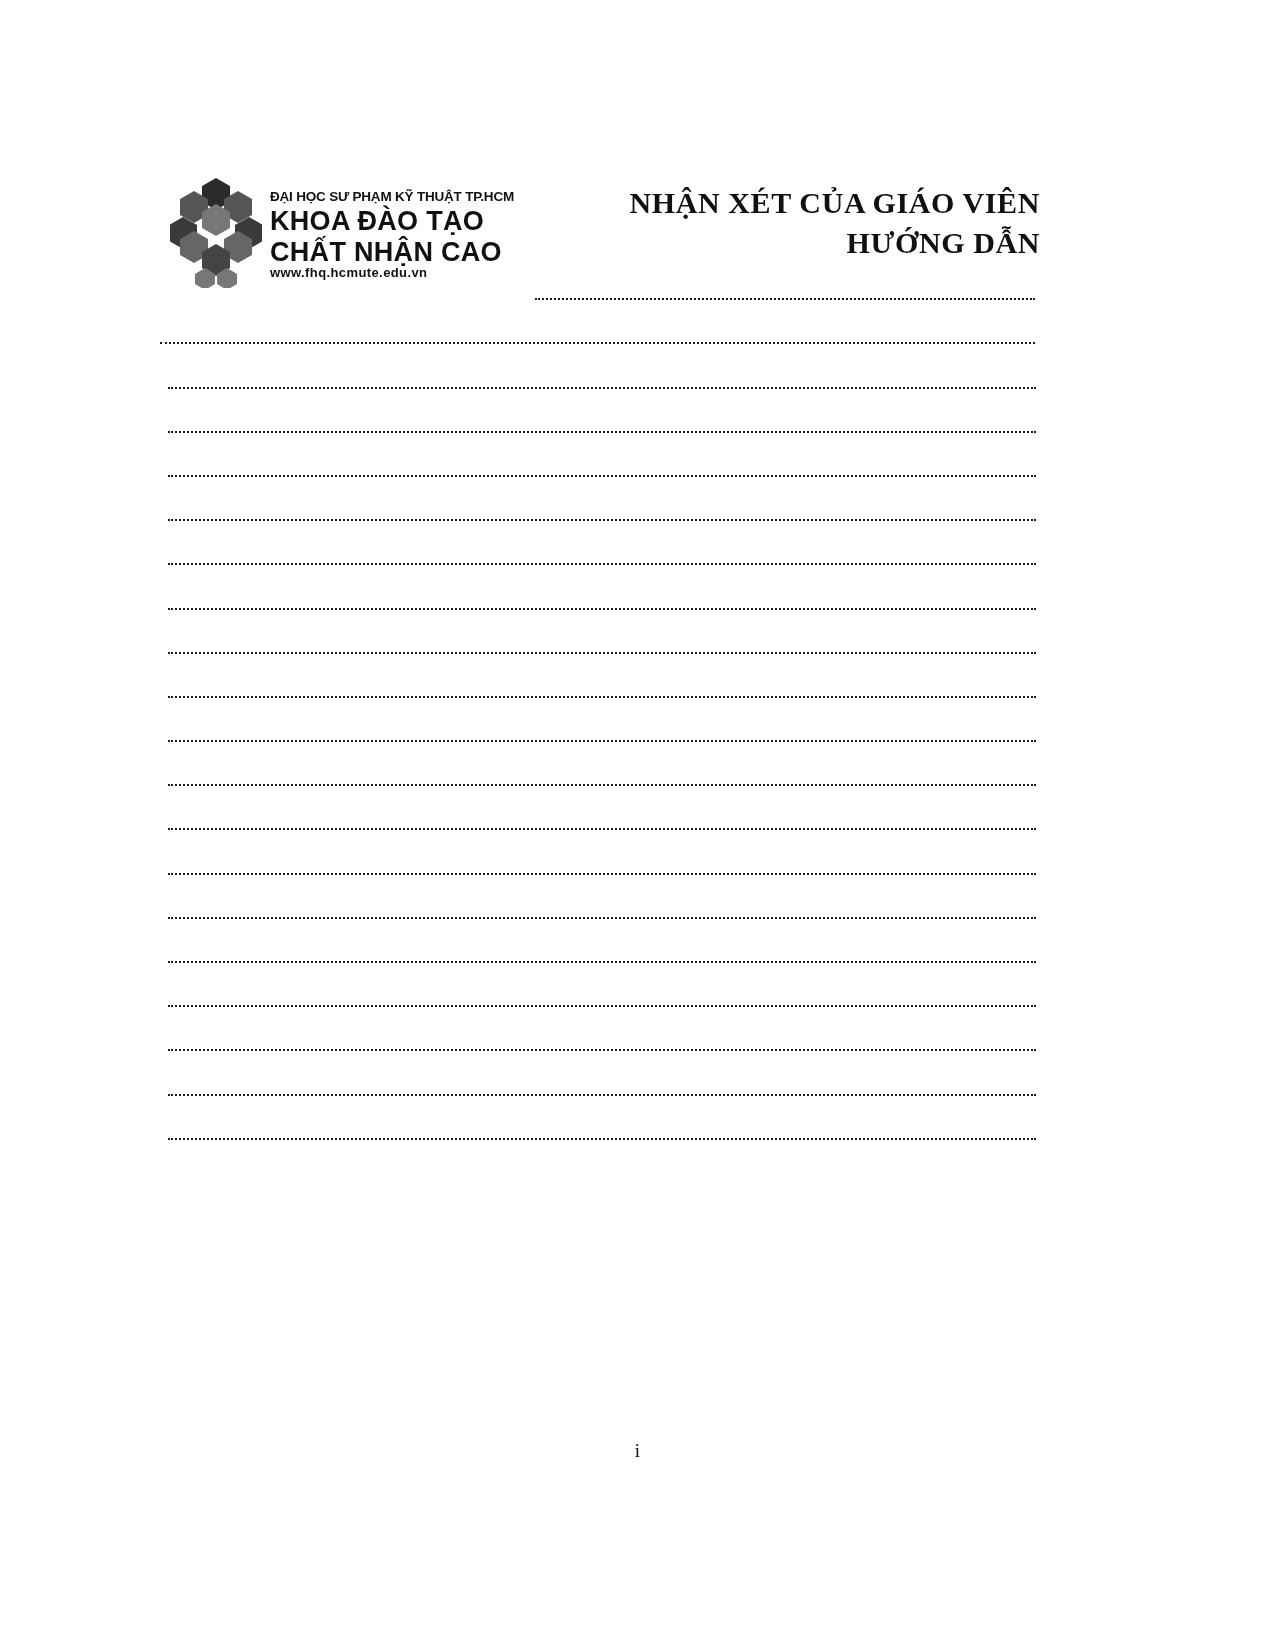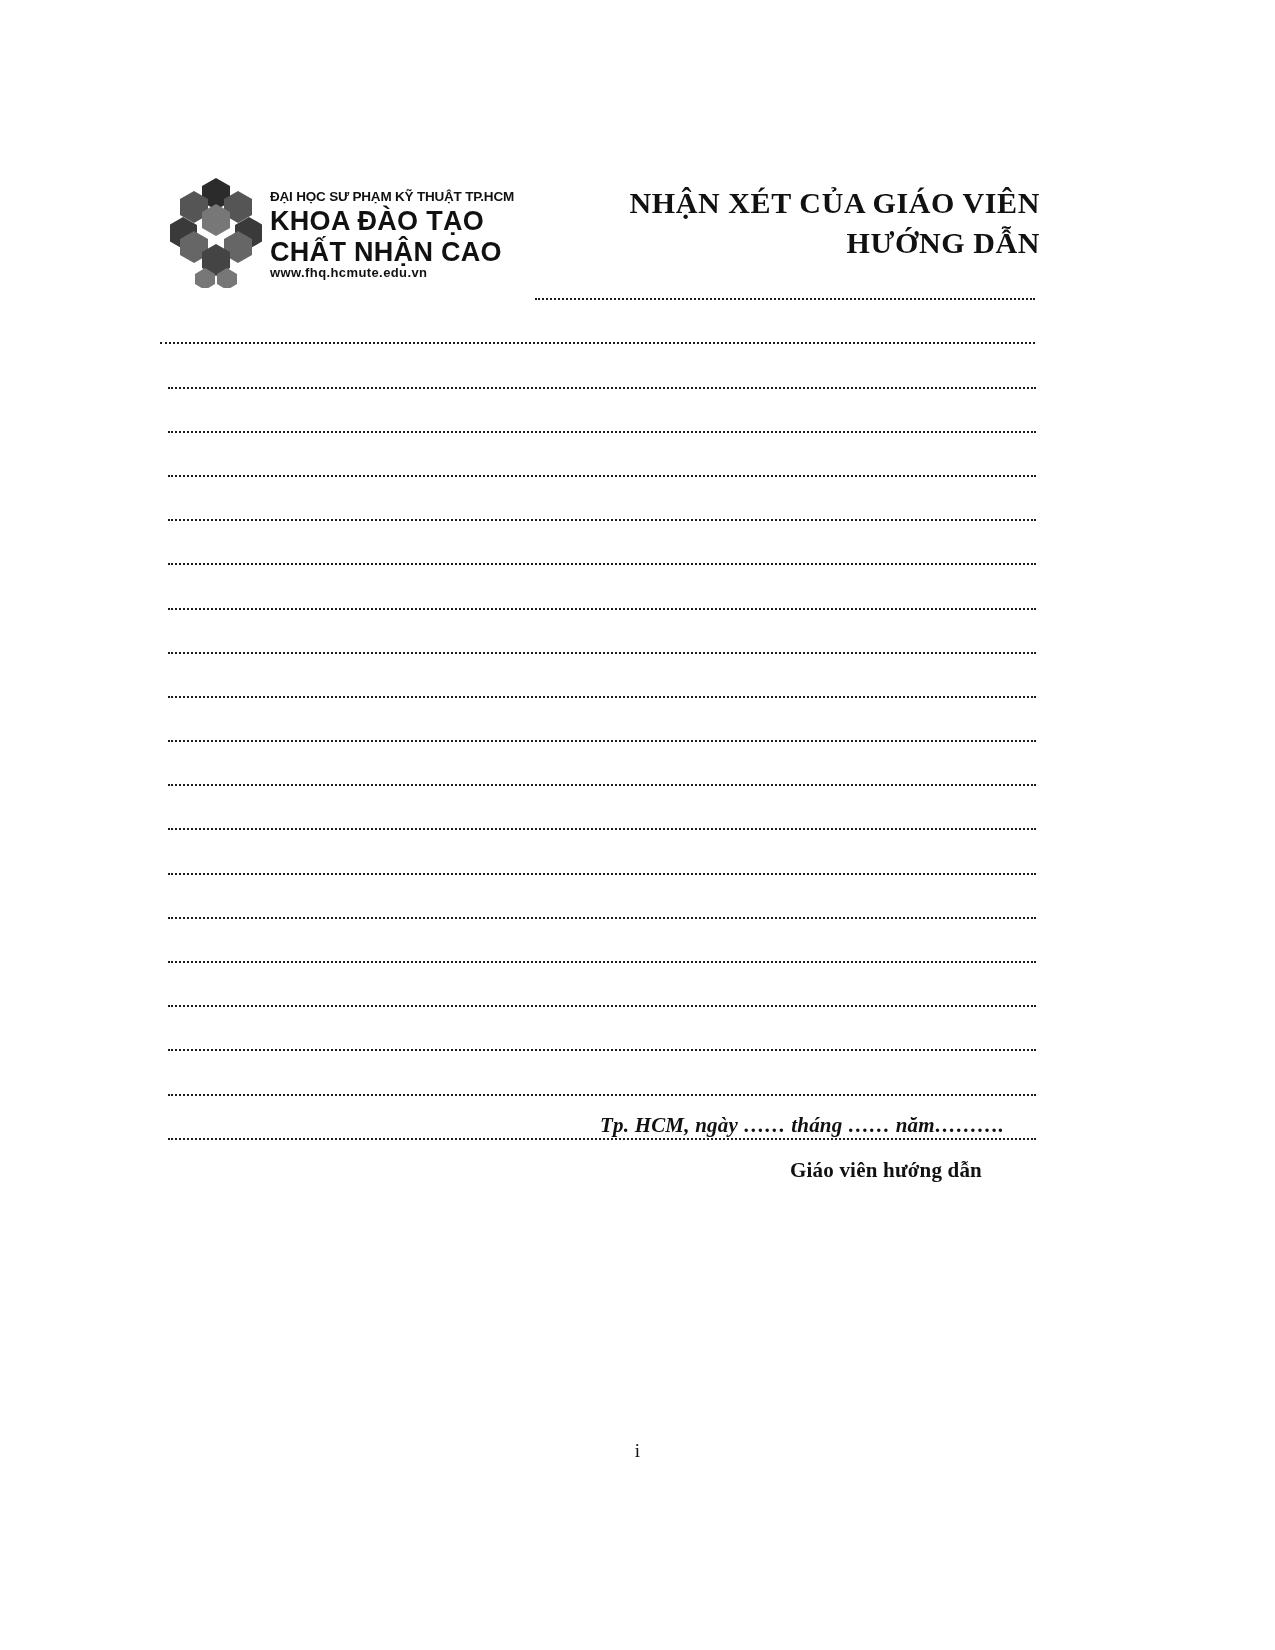--- a/index.html
+++ b/index.html
@@ -237,20 +237,16 @@
         <div class="dots" style="left: 168px; width: 868px;"></div>
       </div>
       <div class="rule">
         <div class="dots" style="left: 168px; width: 868px;"></div>
       </div>
       <div class="rule">
         <div class="dots" style="left: 168px; width: 868px;"></div>
       </div>
     </div>
 
-  <div class="sign-area">
-    <div class="sign-date">Tp. HCM, ngày …… tháng …… năm……….</div>
-    <div class="sign-role">Giáo viên hướng dẫn</div>
-  </div>
 
   <div class="page-number">i</div>
 
 </div>
 
 </body></html>

